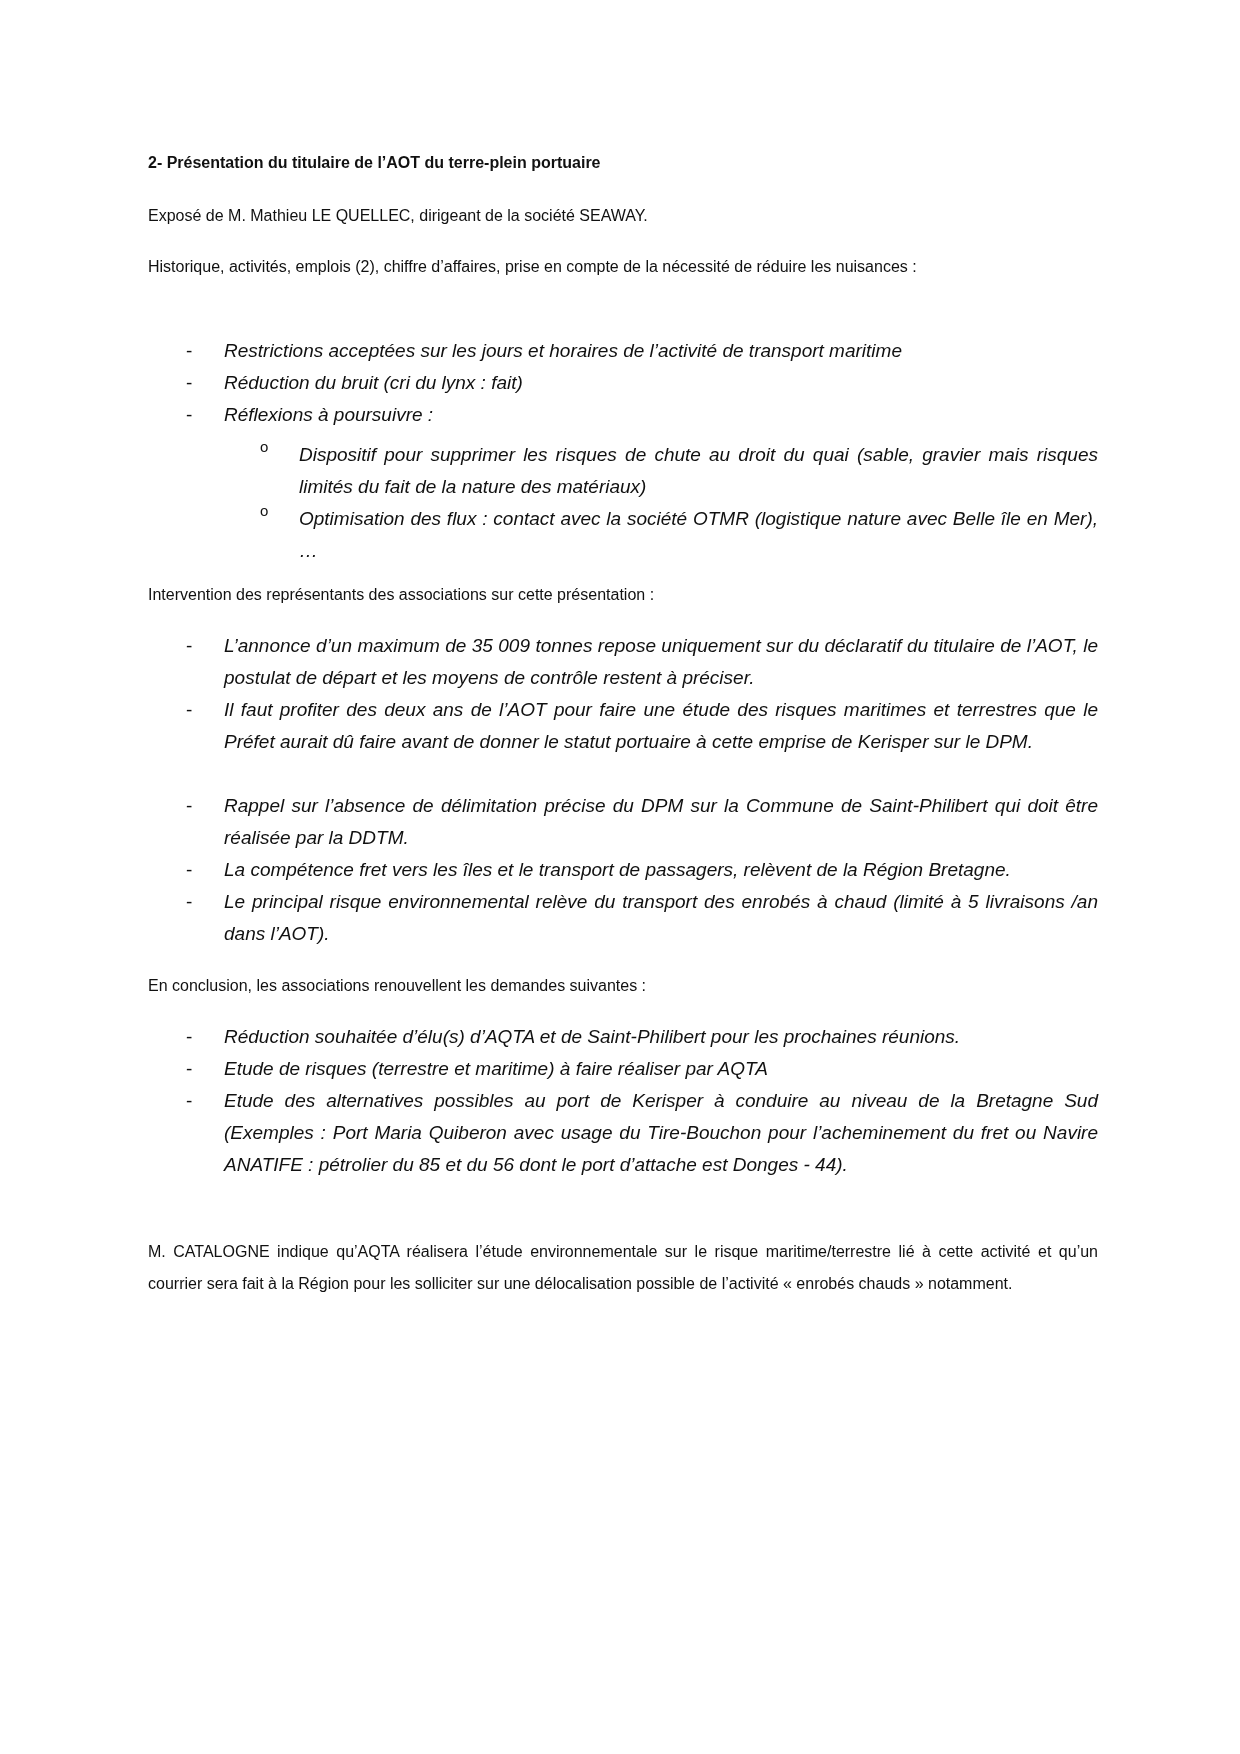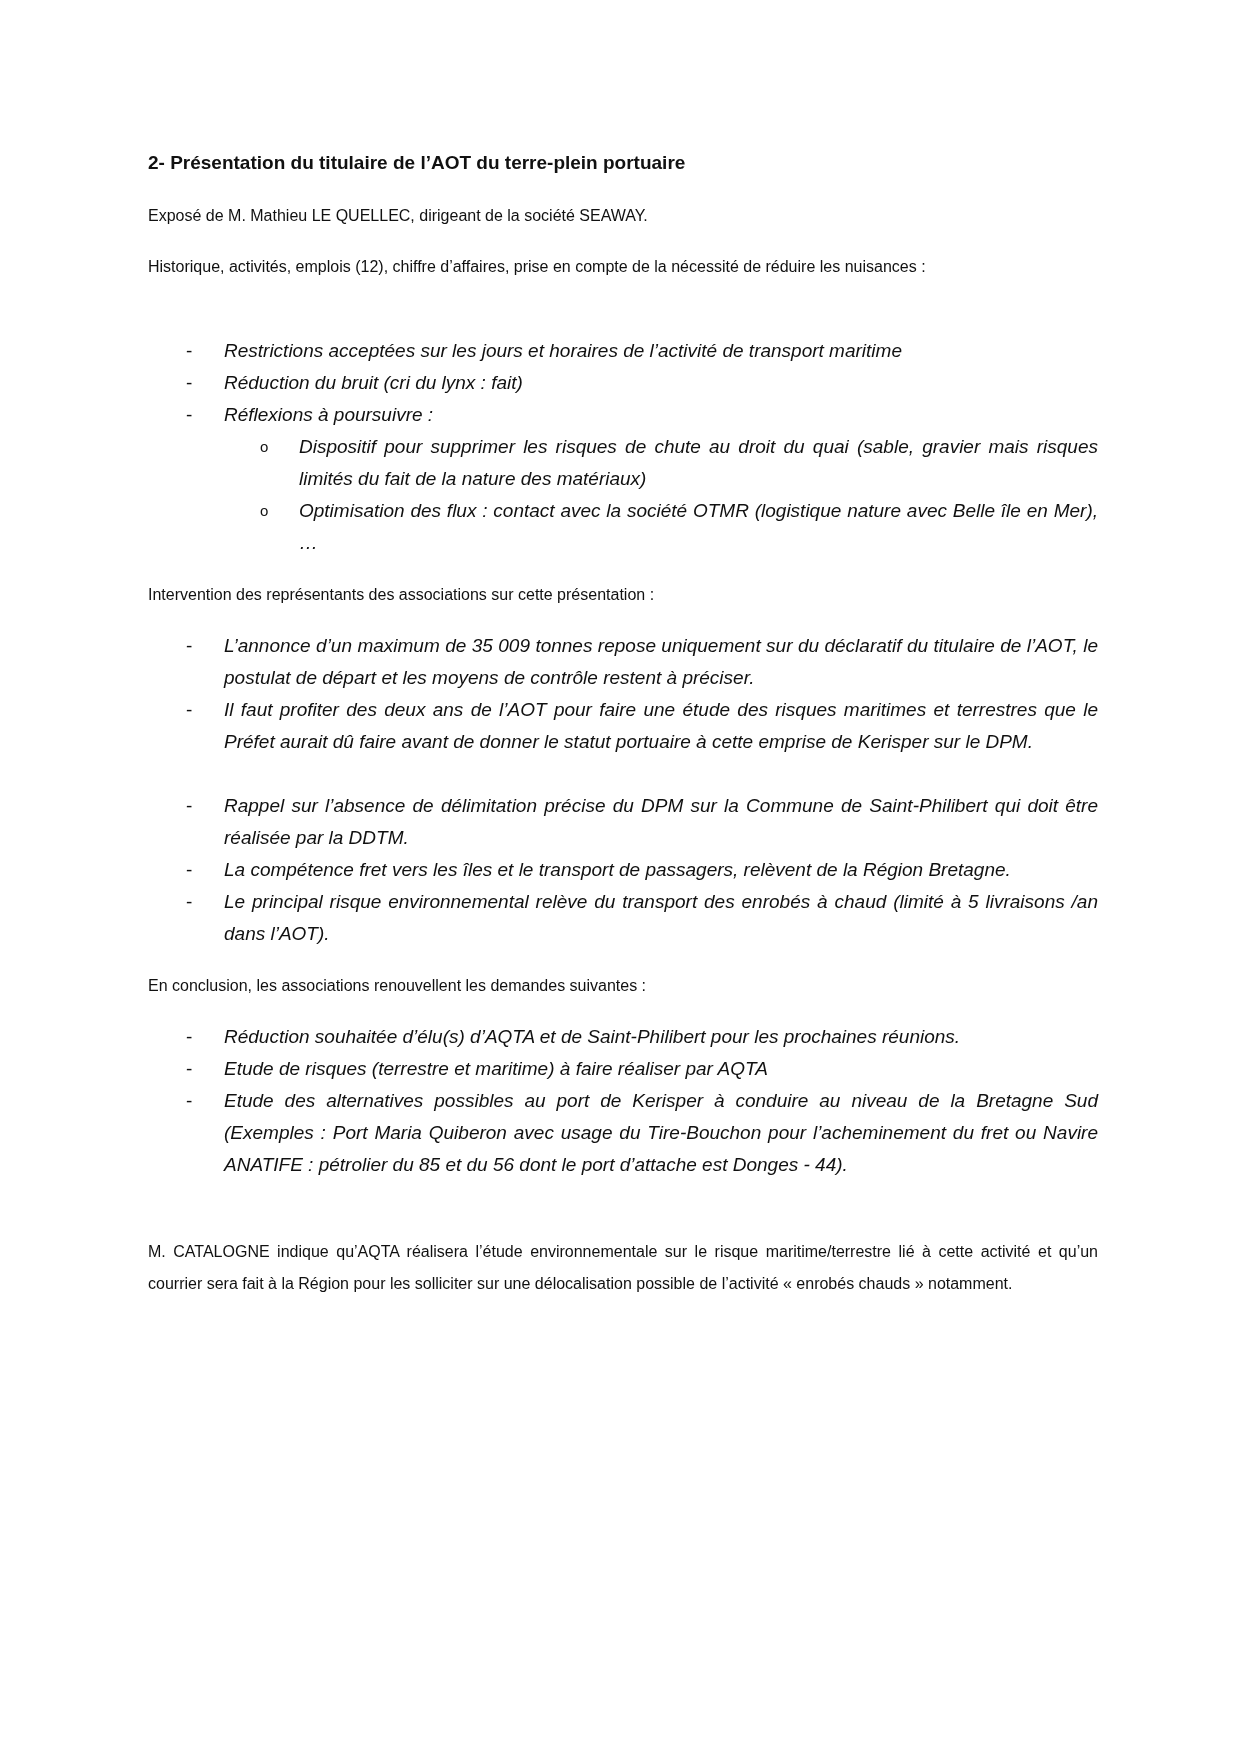--- a/index.html
+++ b/index.html
@@ -1,36 +1,36 @@
 <!DOCTYPE html>
 <html><head>
 <meta charset="utf-8">
 <style>
   html, body { margin: 0; padding: 0; background: #ffffff; }
   body { width: 1240px; height: 1754px; position: relative; overflow: hidden;
          font-family: "Liberation Sans", "DejaVu Sans", sans-serif; color: #111; }
   .page { position: absolute; left: 148px; top: 0; width: 950px; }
-  .heading { position: absolute; top: 149px; left: 0; font-weight: bold; font-size: 19px; line-height: 28px; white-space: nowrap; }
+  .heading { position: absolute; top: 149px; left: 0; font-weight: bold; font-size: 16px; line-height: 28px; white-space: nowrap; }
   .p { position: absolute; left: 0; width: 950px; font-size: 16px; line-height: 32px; text-align: justify; }
   .li { position: absolute; left: 0; width: 950px; font-size: 19px; line-height: 32px; }
   .li .dash { position: absolute; left: 38px; top: 0; }
   .li .txt { position: absolute; left: 76px; width: 874px; text-align: justify; font-style: italic; }
   .li2 .dash { position: absolute; left: 112px; top: 0; font-size: 15px; }
-  .li2 .txt { position: absolute; left: 151px; width: 799px; text-align: justify; }
+  .li2 .txt { position: absolute; left: 151px; width: 799px; text-align: justify; margin-top: 8px; }
 </style>
 </head>
 <body>
 
 <div class="page">
 
   <div class="heading">2- Présentation du titulaire de l’AOT du terre-plein portuaire</div>
 
   <div class="p" style="top:200px">Exposé de M. Mathieu LE QUELLEC, dirigeant de la société SEAWAY.</div>
 
-  <div class="p" style="top:251px">Historique, activités, emplois (12), chiffre d’affaires, prise en compte de la nécessité de réduire les nuisances :</div>
+  <div class="p" style="top:251px">Historique, activités, emplois (2), chiffre d’affaires, prise en compte de la nécessité de réduire les nuisances :</div>
 
   <div class="li" style="top:335px">
     <span class="dash">-</span>
     <span class="txt">Restrictions acceptées sur les jours et horaires de l’activité de transport maritime</span>
   </div>
   <div class="li" style="top:367px">
     <span class="dash">-</span>
     <span class="txt">Réduction du bruit (cri du lynx : fait)</span>
   </div>
   <div class="li" style="top:399px">

